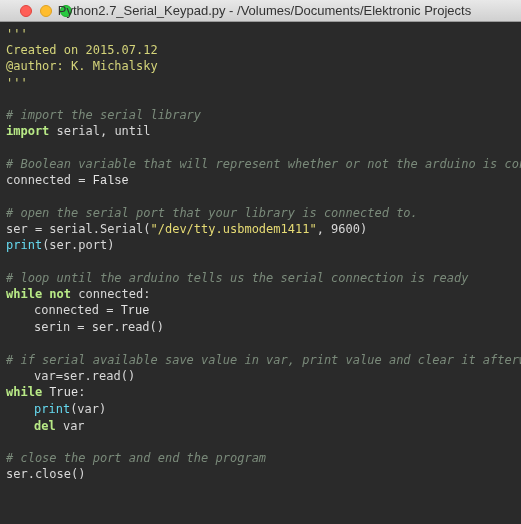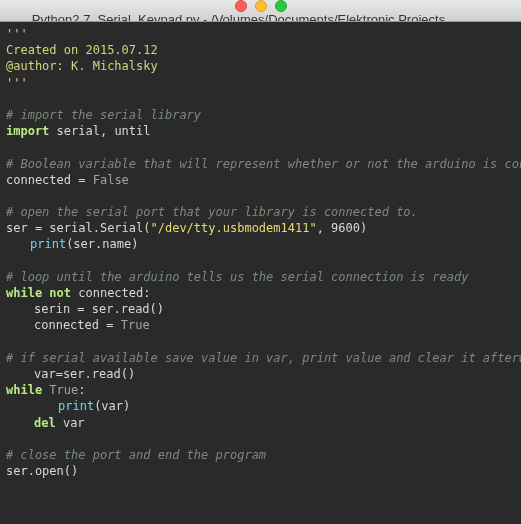--- a/index.html
+++ b/index.html
@@ -11,21 +11,20 @@
       font-size: 12px;
       overflow: hidden;
     }
     .titlebar {
       height: 22px;
       background: linear-gradient(to bottom, #e8e8e8, #d0d0d0);
       border-bottom: 1px solid #999;
       display: flex;
       align-items: center;
       padding: 0 20px;
-      flex-direction: column;
     }
     .traffic-lights {
       display: flex;
       gap: 8px;
       align-items: center;
     }
     .traffic-light {
       width: 12px;
       height: 12px;
       border-radius: 50%;
@@ -46,23 +45,23 @@
     .editor {
       padding: 4px 6px;
       line-height: 1.35;
       color: #ccc;
     }
     .line { white-space: pre; }
     .tab { display: inline-block; width: 28px; }
     .c-docstring { color: #d4d47a; }
     .c-comment { color: #7a8a7a; font-style: italic; }
     .c-keyword { color: #b8e986; font-weight: bold; }
-    .c-func { color: #66d9ef; margin-left: 24px; }
+    .c-func { color: #66d9ef; }
     .c-string { color: #e6db74; }
-    .c-const { color: #a3a3a3; }
+    .c-const { color: #e5e5e5; font-family: Liberation Mono, monospace; }
     .c-default { color: #d8d8d8; }
     .c-op { color: #d8d8d8; }
   </style>
 </head>
 <body>
 
 <div class="titlebar">
   <div class="traffic-lights">
     <div class="traffic-light red"></div>
     <div class="traffic-light yellow"></div>
@@ -79,28 +78,28 @@
   <div class="line"><span class="c-docstring">'''</span></div>
   <div class="line">&nbsp;</div>
   <div class="line"><span class="c-comment"># import the serial library</span></div>
   <div class="line"><span class="c-keyword">import</span><span class="c-default"> serial, until</span></div>
   <div class="line">&nbsp;</div>
   <div class="line"><span class="c-comment"># Boolean variable that will represent whether or not the arduino is connected</span></div>
   <div class="line"><span class="c-default">connected </span><span class="c-op">= </span><span class="c-const">False</span></div>
   <div class="line">&nbsp;</div>
   <div class="line"><span class="c-comment"># open the serial port that your library is connected to.</span></div>
   <div class="line"><span class="c-default">ser = serial.Serial(</span><span class="c-string">"/dev/tty.usbmodem1411"</span><span class="c-default">, 9600)</span></div>
-  <div class="line"><span class="c-func">print</span><span class="c-default">(ser.name)</span></div>
+  <div class="line"><span class="c-func">print</span><span class="c-default">(ser.port)</span></div>
   <div class="line">&nbsp;</div>
   <div class="line"><span class="c-comment"># loop until the arduino tells us the serial connection is ready</span></div>
   <div class="line"><span class="c-keyword">while</span><span class="c-keyword"> not </span><span class="c-default">connected:</span></div>
+  <div class="line"><span class="tab"></span><span class="c-default">connected </span><span class="c-op">= </span><span class="c-const">True</span></div>
   <div class="line"><span class="tab"></span><span class="c-default">serin = ser.read()</span></div>
-  <div class="line"><span class="tab"></span><span class="c-default">connected </span><span class="c-op">= </span><span class="c-const">True</span></div>
   <div class="line">&nbsp;</div>
   <div class="line"><span class="c-comment"># if serial available save value in var, print value and clear it afterwards for new input</span></div>
   <div class="line"><span class="tab"></span><span class="c-default">var=ser.read()</span></div>
   <div class="line"><span class="c-keyword">while</span><span> </span><span class="c-const">True</span><span class="c-default">:</span></div>
   <div class="line"><span class="tab"></span><span class="c-func">print</span><span class="c-default">(var)</span></div>
   <div class="line"><span class="tab"></span><span class="c-keyword">del</span><span class="c-default"> var</span></div>
   <div class="line">&nbsp;</div>
   <div class="line"><span class="c-comment"># close the port and end the program</span></div>
-  <div class="line"><span class="c-default">ser.open()</span></div>
+  <div class="line"><span class="c-default">ser.close()</span></div>
 </div>
 
 </body></html>

